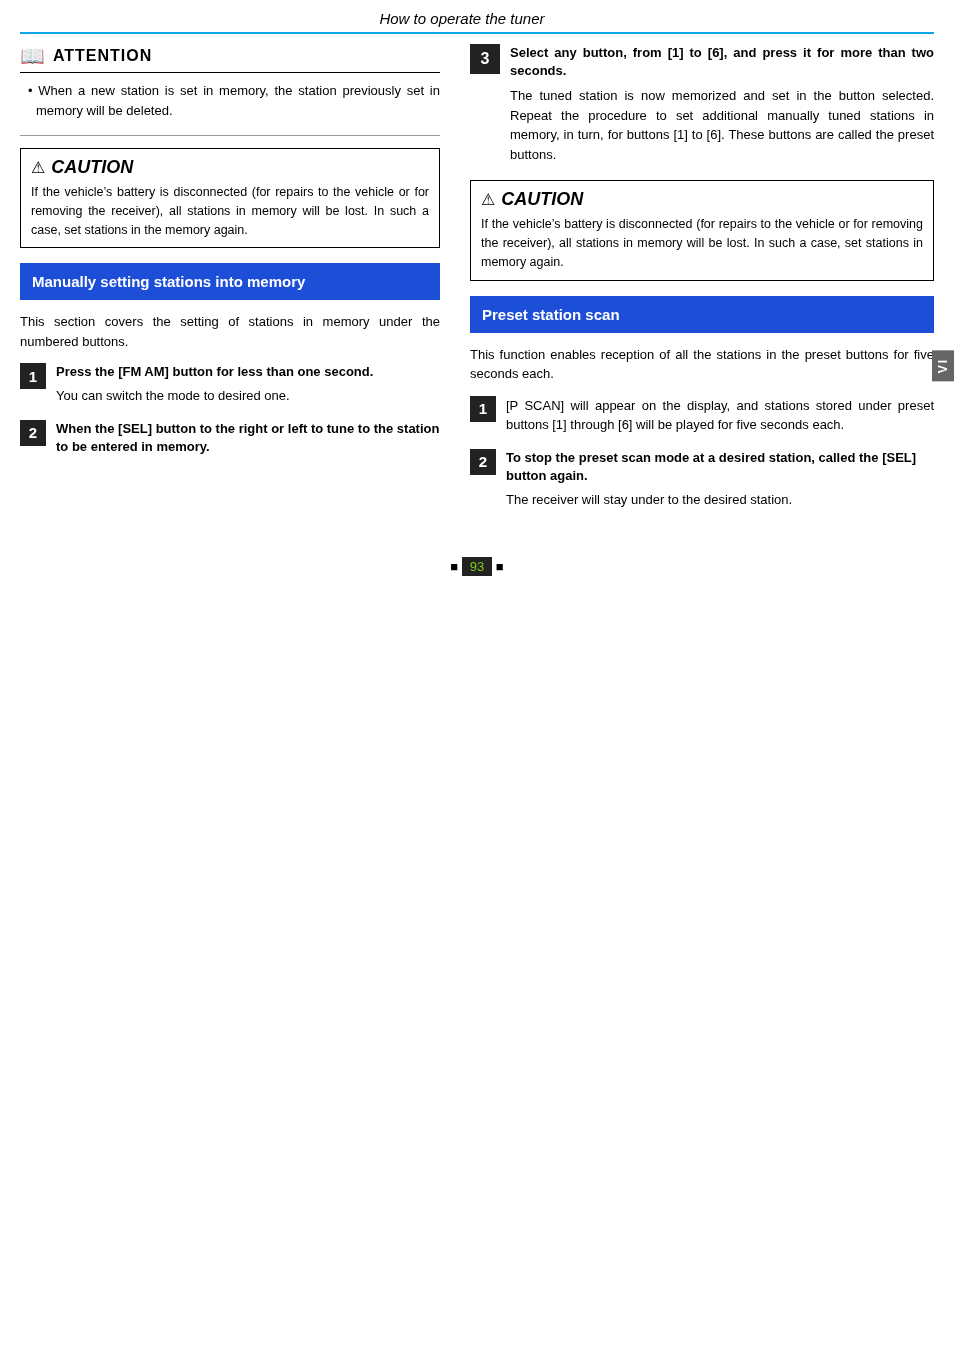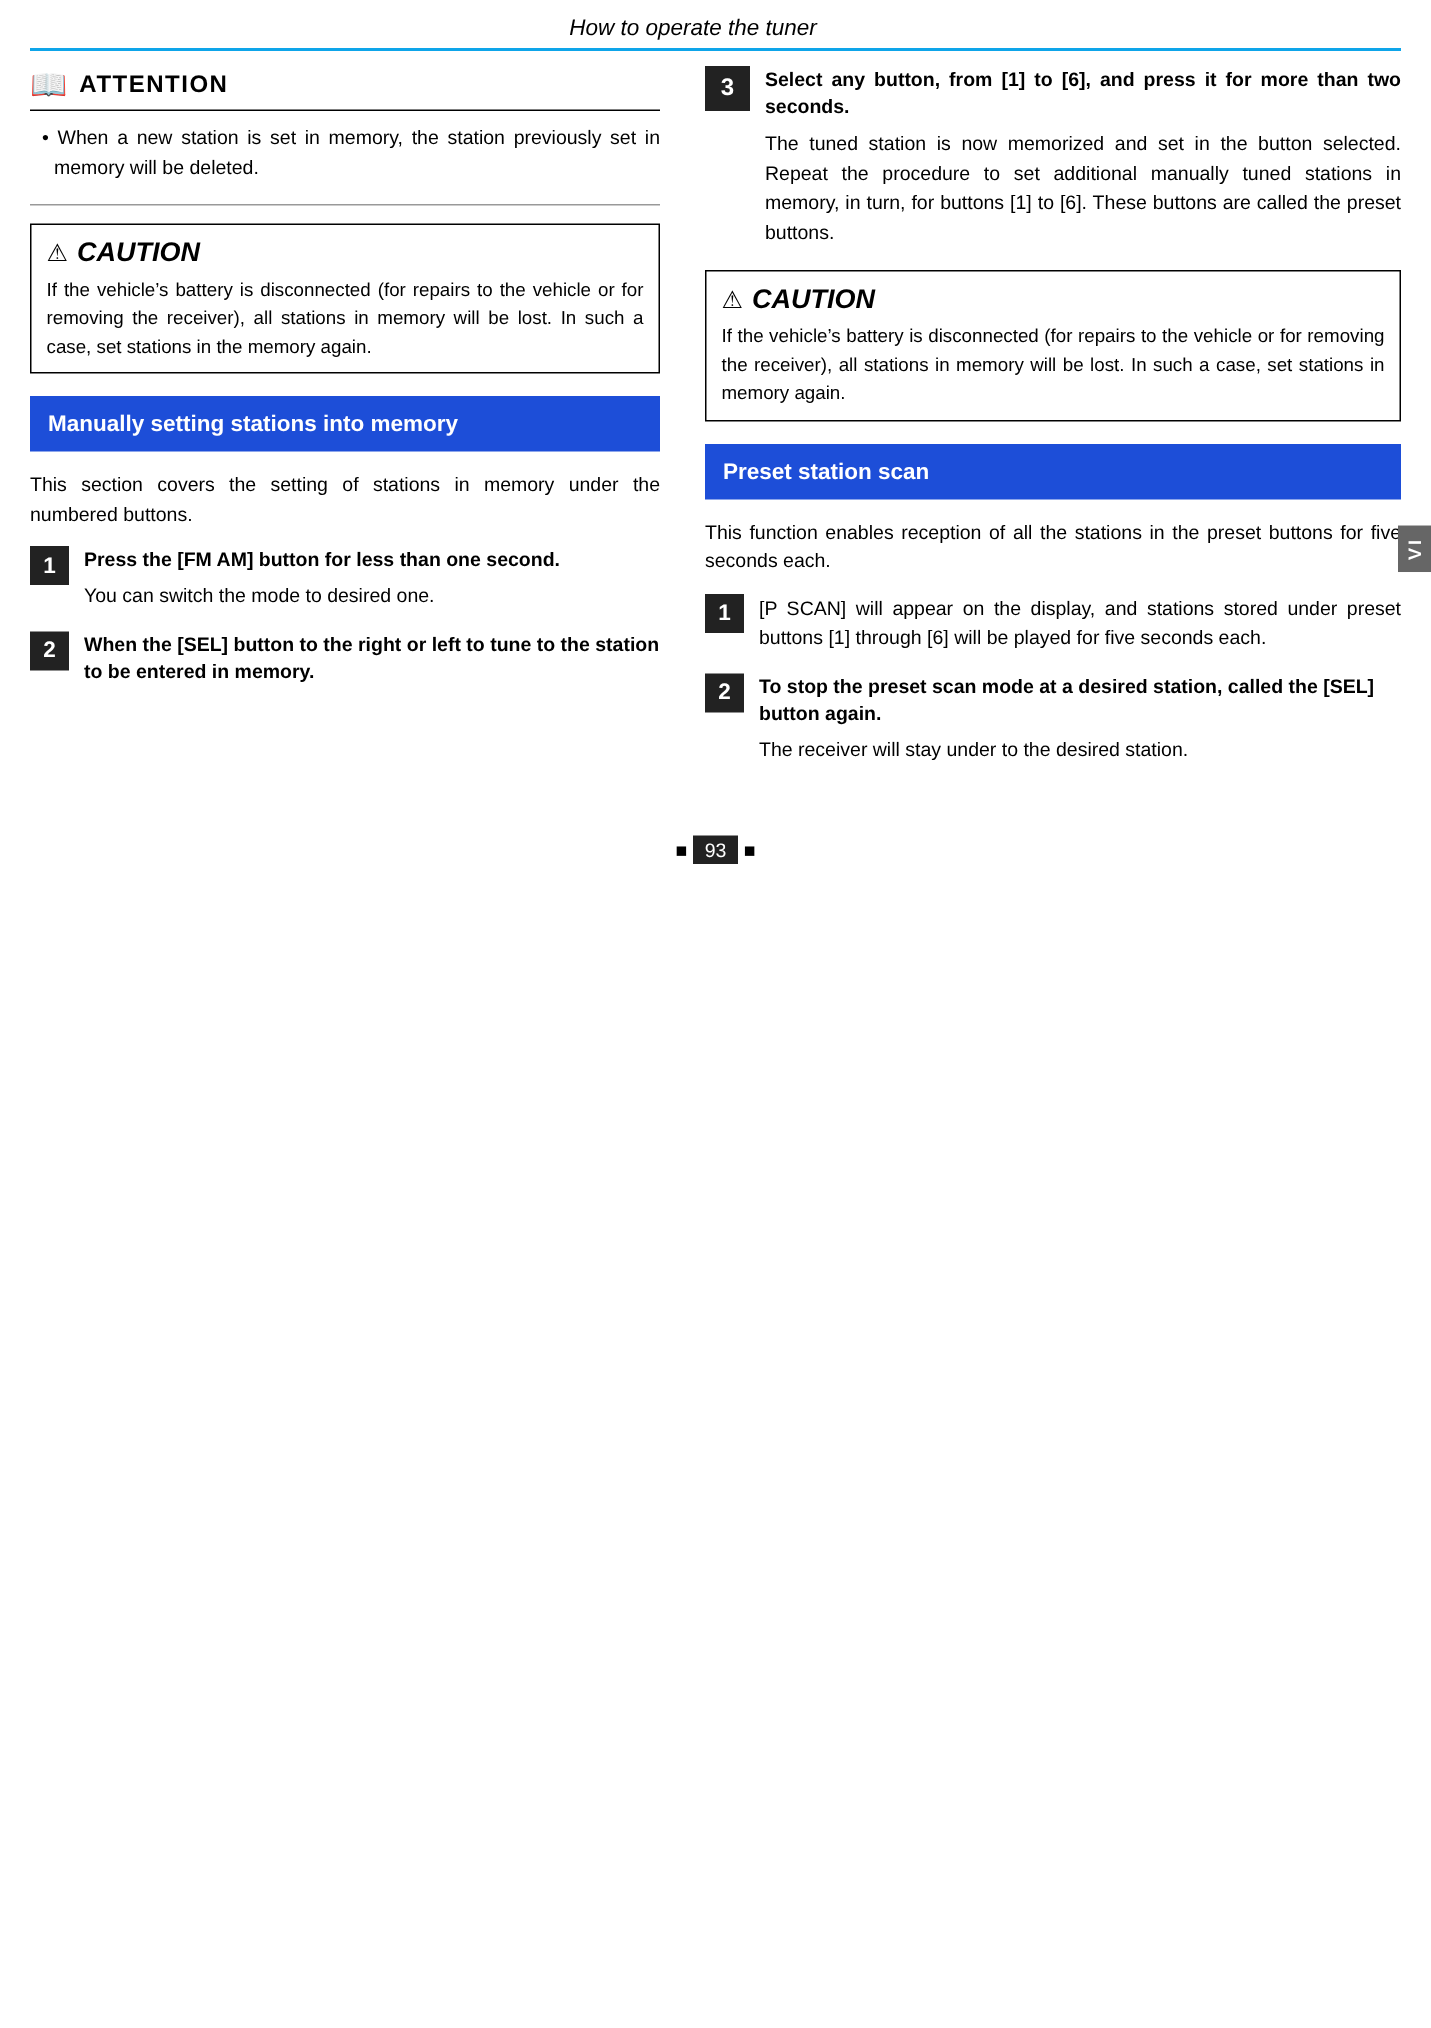--- a/index.html
+++ b/index.html
@@ -194,21 +194,21 @@
     }
 
     
     .page-number {
       text-align: center;
       padding: 15px 0 10px;
       font-size: 13px;
     }
     .page-number-text {
       background: #222;
-      color: #ffffff;
+      color: #84cc16;
       padding: 2px 8px;
     }
 
     
     .divider {
       border: none;
       border-top: 1px solid #999;
       margin: 12px 0;
     }
     .right-step3 {

